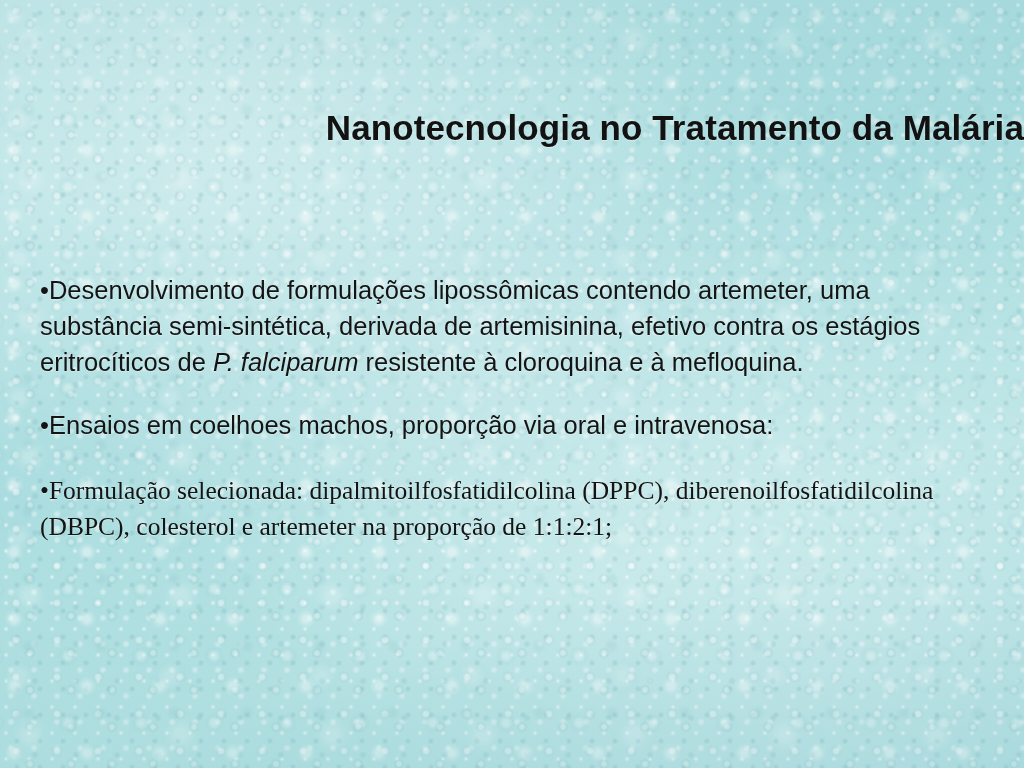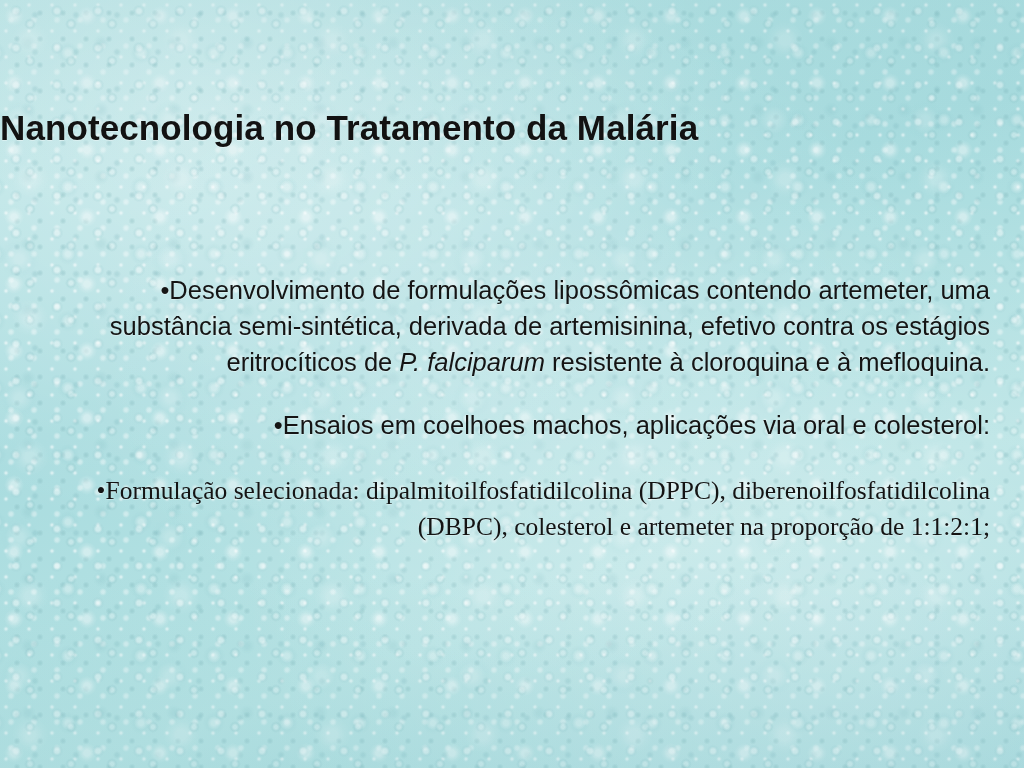--- a/index.html
+++ b/index.html
@@ -83,34 +83,33 @@
     width: 100%;
     height: 100%;
     box-sizing: border-box;
   }
 
   .slide-title {
     position: absolute;
     top: 108px;
     left: 0;
     width: 100%;
-    text-align: left;
+    text-align: right;
     font-size: 35px;
     font-weight: bold;
     color: #121212;
     letter-spacing: 0.1px;
     text-shadow: 0 1px 0 rgba(255,255,255,0.35);
   }
 
   .body-block {
     position: absolute;
     top: 272px;
     left: 40px;
     width: 950px;
-    text-align: right;
   }
 
   .bullet {
     font-size: 25.5px;
     line-height: 1.42;
     color: #141414;
     margin: 0 0 26px 0;
     text-shadow: 0 1px 0 rgba(255,255,255,0.30);
   }
   .bullet:last-child {
@@ -137,18 +136,18 @@
   <div class="bg-layer bg-drops3"></div>
   <div class="bg-layer bg-drops4"></div>
   <div class="bg-layer bg-vignette"></div>
 
   <div class="content">
 
     <div class="slide-title">Nanotecnologia no Tratamento da Malária</div>
 
     <div class="body-block">
       <p class="bullet b1"><span class="mark">•</span><span>Desenvolvimento de formulações lipossômicas contendo artemeter, uma substância semi-sintética, derivada de artemisinina, efetivo contra os estágios eritrocíticos de </span><i>P. falciparum</i><span> resistente à cloroquina e à mefloquina.</span></p>
-      <p class="bullet b2"><span class="mark">•</span><span>Ensaios em coelhoes machos, aplicações via oral e colesterol:</span></p>
+      <p class="bullet b2"><span class="mark">•</span><span>Ensaios em coelhoes machos, proporção via oral e intravenosa:</span></p>
       <p class="bullet b3"><span class="mark">•</span><span>Formulação selecionada: dipalmitoilfosfatidilcolina (DPPC), diberenoilfosfatidilcolina (DBPC), colesterol e artemeter na proporção de 1:1:2:1;</span></p>
     </div>
 
   </div>
 </div>
 
 </body></html>

